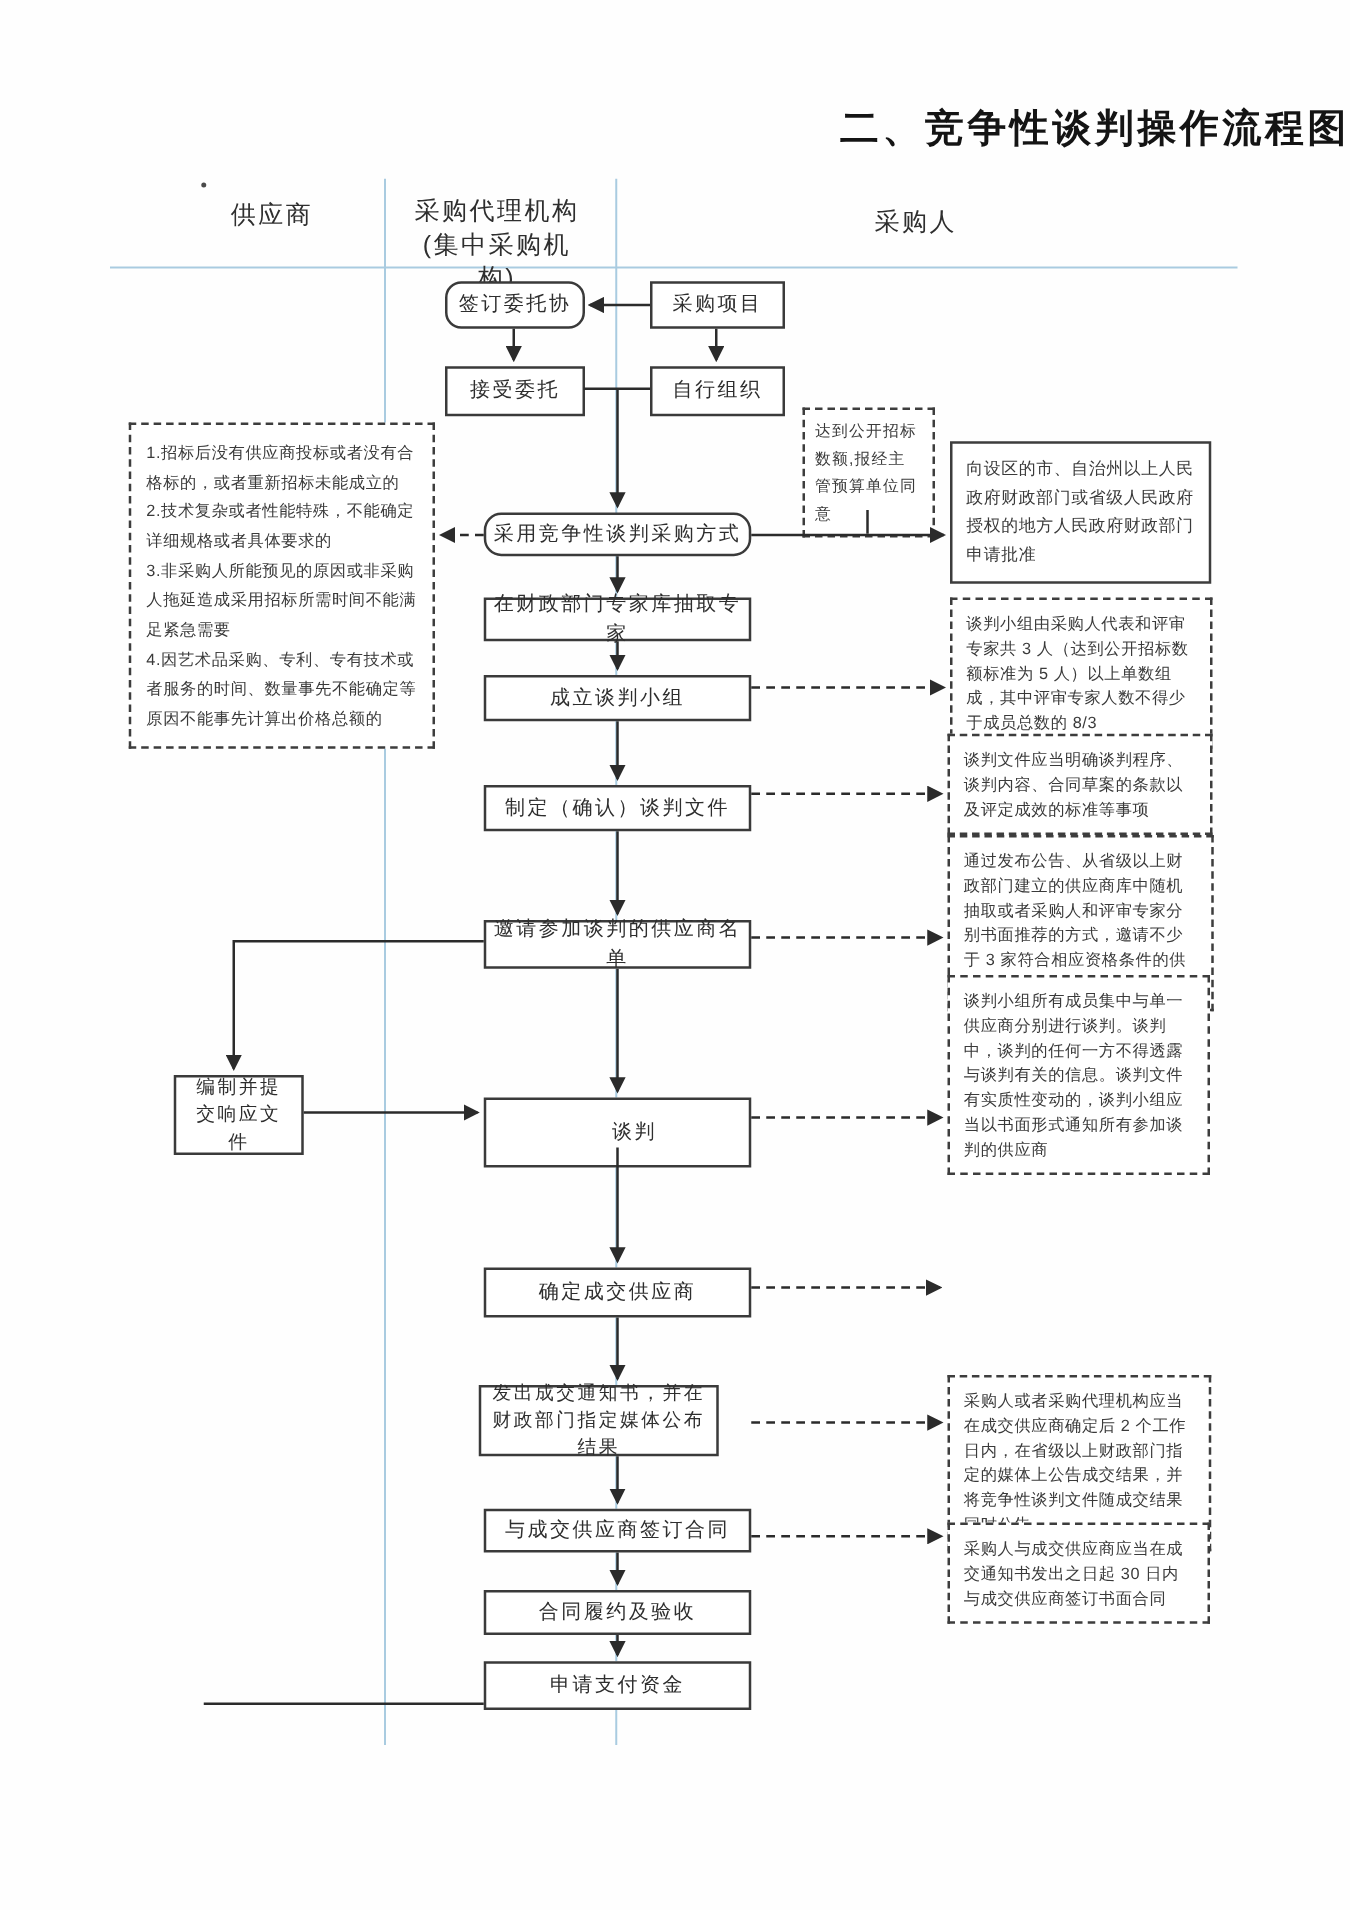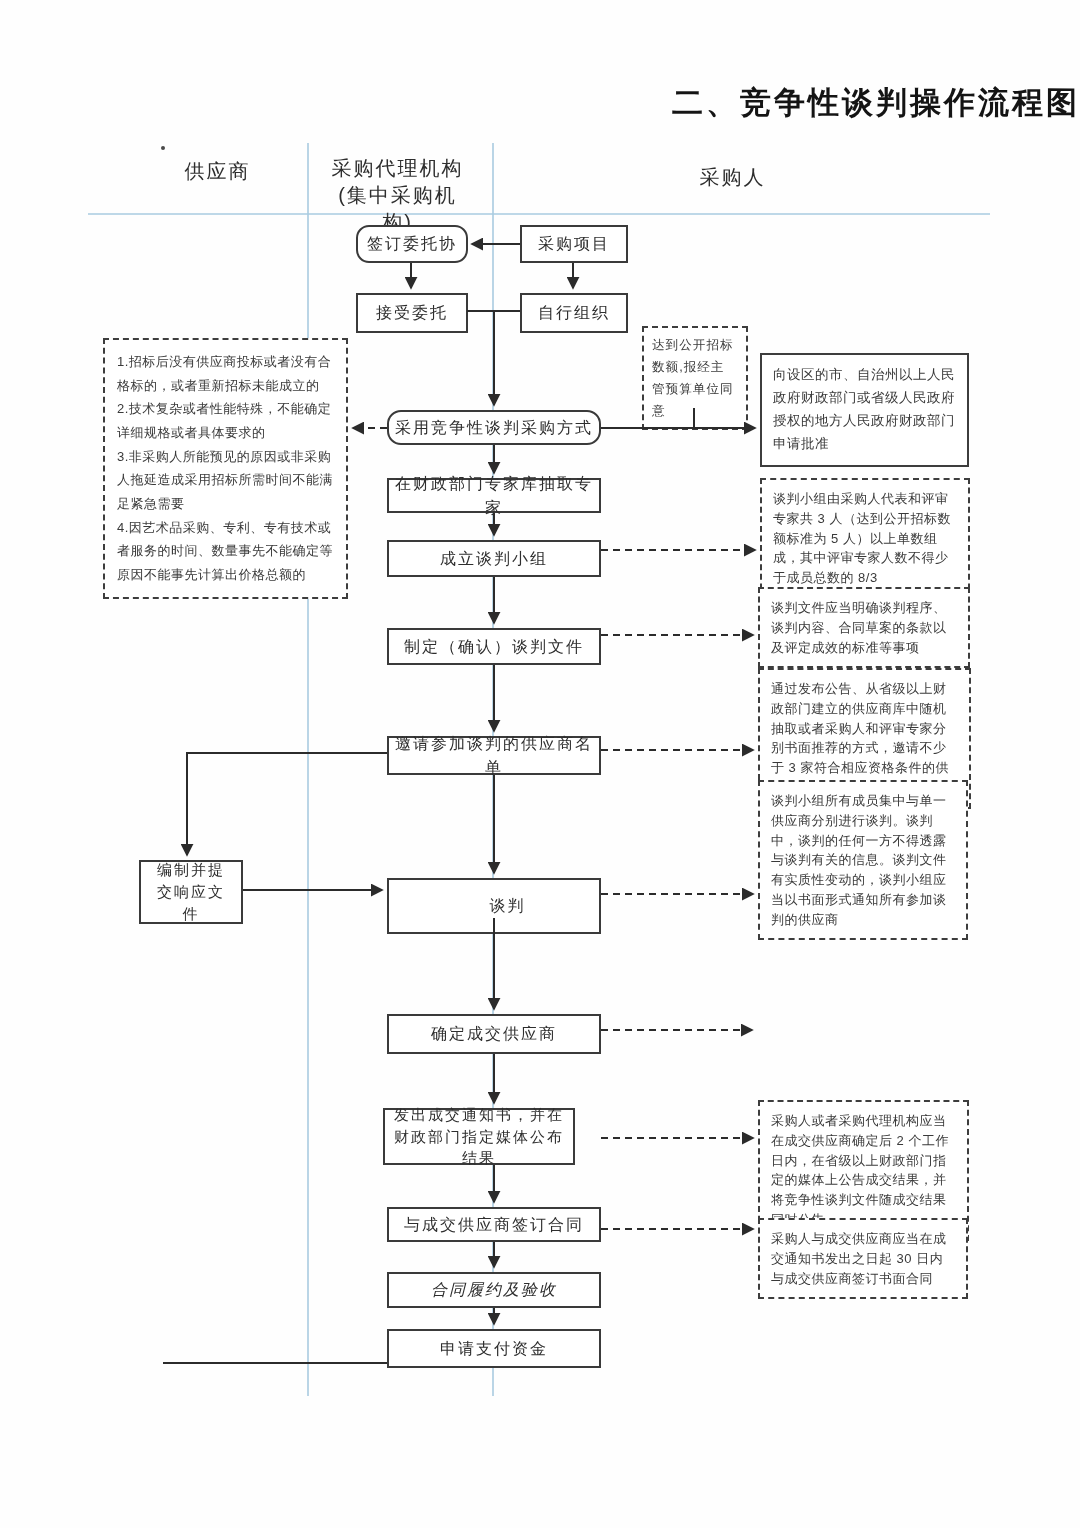--- a/index.html
+++ b/index.html
@@ -76,21 +76,21 @@
   <div class="box" style="left:387px;top:410px;width:214px;height:35px;border-radius:14px;">采用竞争性谈判采购方式</div>
   <div class="box" style="left:387px;top:478px;width:214px;height:35px;">在财政部门专家库抽取专家</div>
   <div class="box" style="left:387px;top:540px;width:214px;height:37px;">成立谈判小组</div>
   <div class="box" style="left:387px;top:628px;width:214px;height:37px;">制定（确认）谈判文件</div>
   <div class="box" style="left:387px;top:736px;width:214px;height:39px;">邀请参加谈判的供应商名单</div>
   <div class="box small-font" style="left:139px;top:860px;width:104px;height:64px;padding:2px 13px;">编制并提交响应文件</div>
   <div class="box" style="left:387px;top:878px;width:214px;height:56px;padding-left:33px;">谈判</div>
   <div class="box" style="left:387px;top:1014px;width:214px;height:40px;">确定成交供应商</div>
   <div class="box small-font" style="left:383px;top:1108px;width:192px;height:57px;">发出成交通知书，并在财政部门指定媒体公布结果</div>
   <div class="box" style="left:387px;top:1207px;width:214px;height:35px;">与成交供应商签订合同</div>
-  <div class="box" style="left:387px;top:1272px;width:214px;height:36px;font-style:italic;">合同履约及验收</div>
+  <div class="box" style="left:387px;top:1272px;width:214px;height:36px;">合同履约及验收</div>
   <div class="box" style="left:387px;top:1329px;width:214px;height:39px;">申请支付资金</div>
 
   <div class="note" style="left:642px;top:326px;width:106px;min-height:82px;font-size:12.6px;line-height:1.75;letter-spacing:1px;padding:6px 8px;">达到公开招标数额,报经主管预算单位同意</div>
 
   <div class="note cond-list" style="left:103px;top:338px;width:245px;min-height:239px;padding:10px 12px;">
     <p>1.招标后没有供应商投标或者没有合格标的，或者重新招标未能成立的</p>
     <p>2.技术复杂或者性能特殊，不能确定详细规格或者具体要求的</p>
     <p>3.非采购人所能预见的原因或非采购人拖延造成采用招标所需时间不能满足紧急需要</p>
     <p>4.因艺术品采购、专利、专有技术或者服务的时间、数量事先不能确定等原因不能事先计算出价格总额的</p>
   </div>

